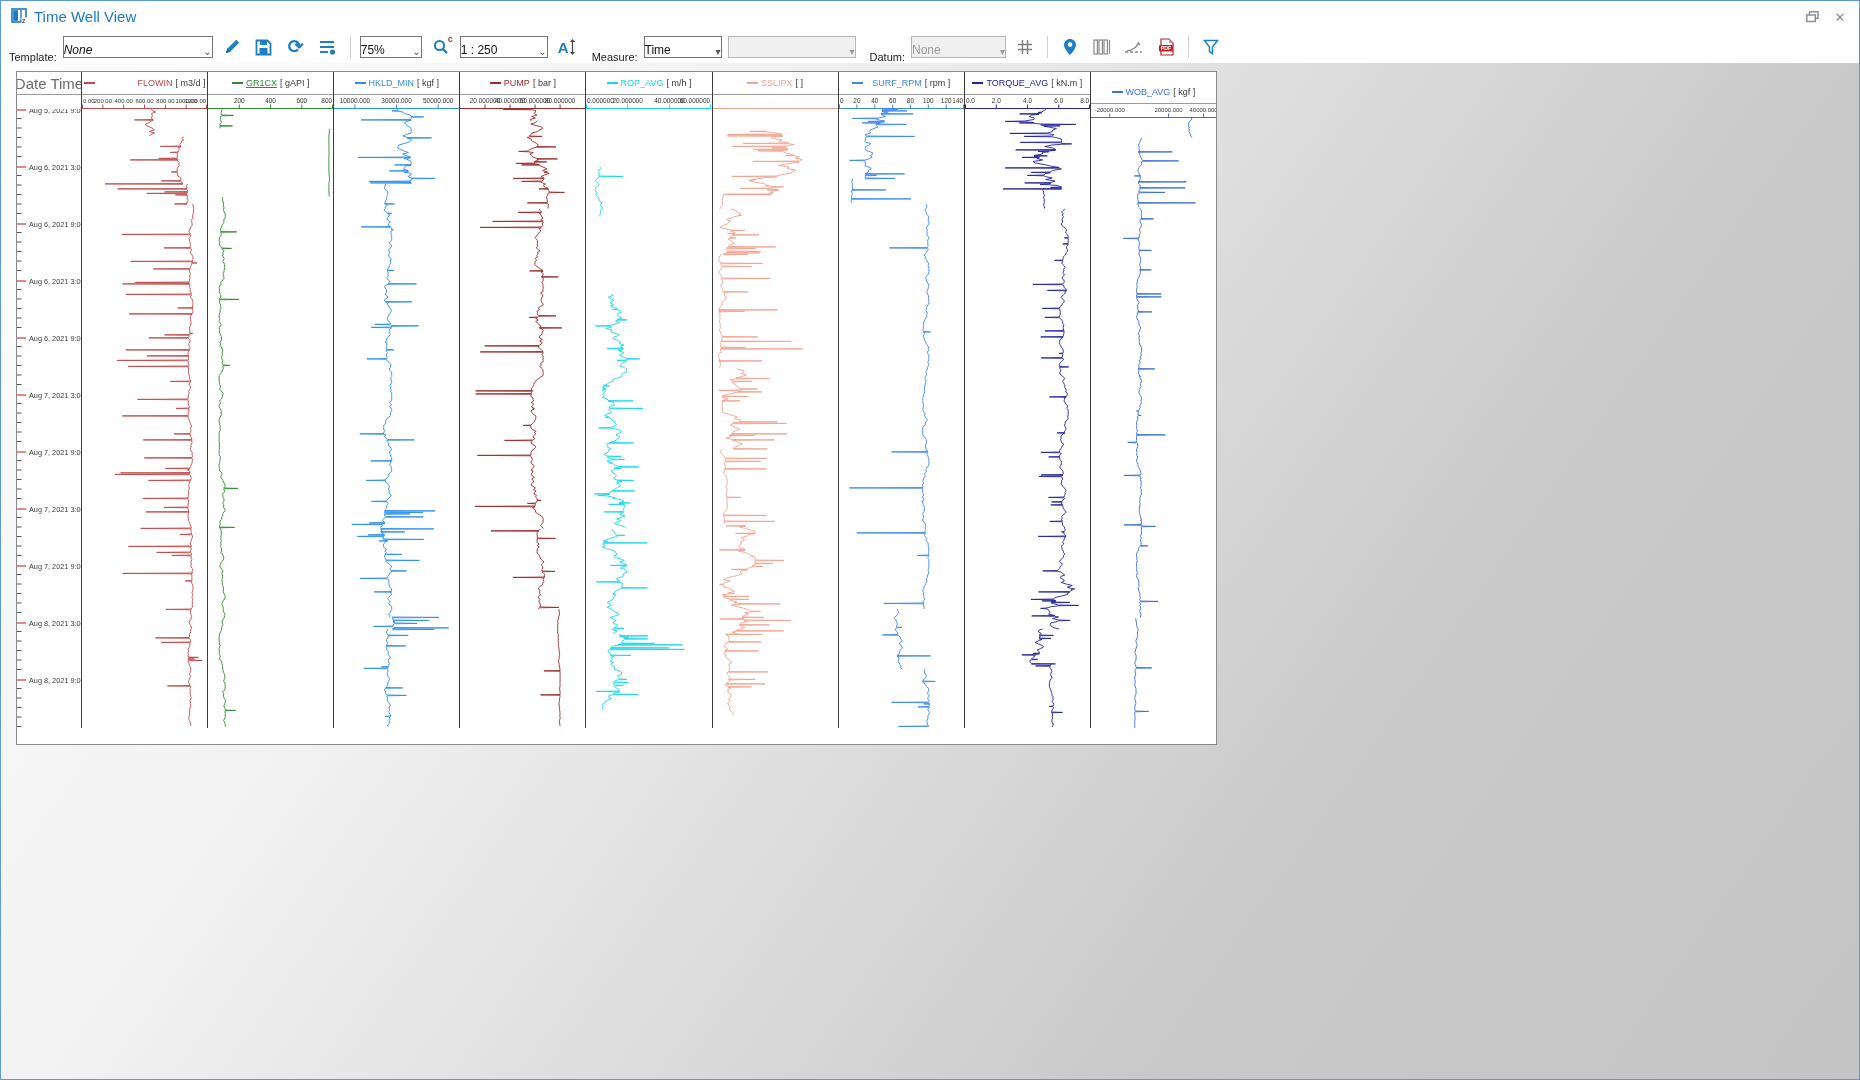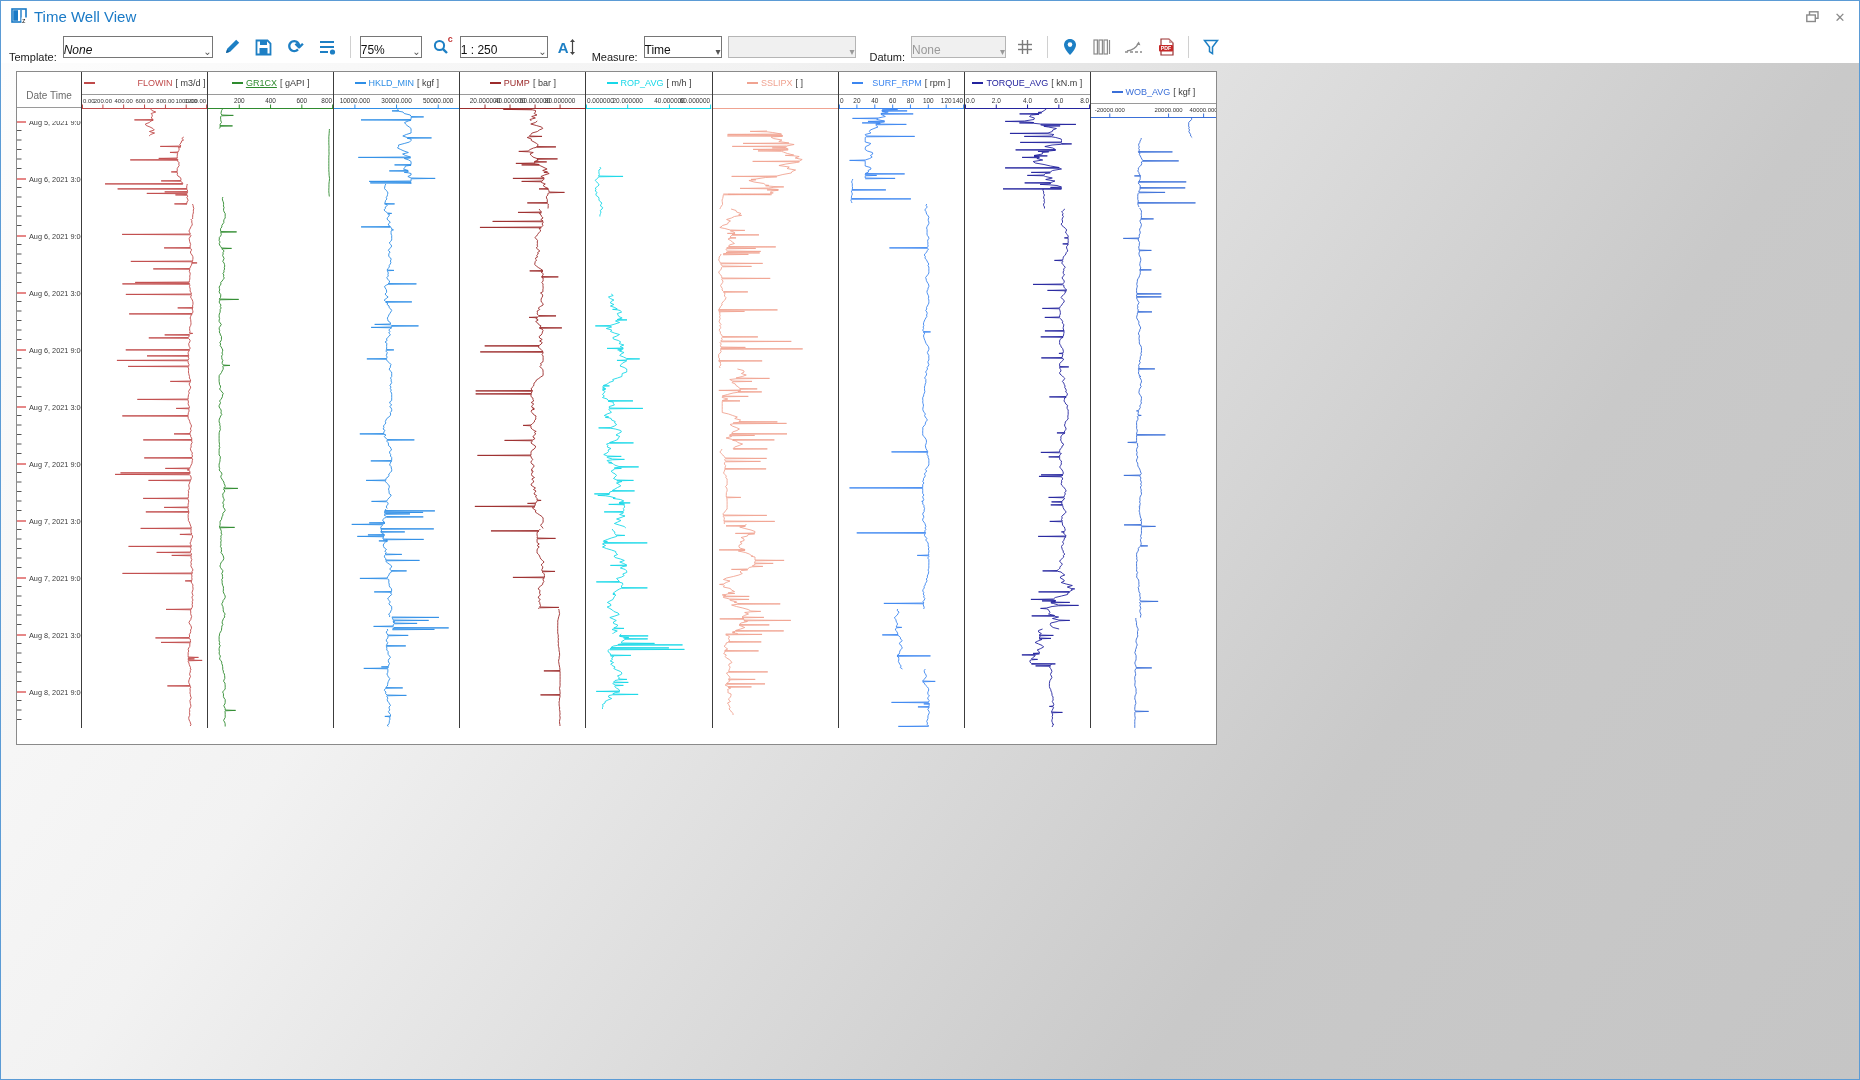--- a/index.html
+++ b/index.html
@@ -51,21 +51,21 @@
     text-align:center; line-height:16px; letter-spacing:0.3px;
   }
   .logbody { display:flex; height:656px; }
   .datecol { width:65px; border-right:1px solid #3c3c3c; display:flex; flex-direction:column; }
   .track { flex:1; border-right:1px solid #3c3c3c; display:flex; flex-direction:column; min-width:0; }
   .track:last-child { border-right:none;margin-top:9px; }
   .headcell {
     height:23px; border-bottom:1px solid #9a9a9a; display:flex; align-items:center;
     justify-content:center; font-size:9px; white-space:nowrap; overflow:hidden; gap:3px;
   }
-  .datecol .headcell { color:#6b6b6b; font-size:10px;margin-top:13px; }
+  .datecol .headcell { color:#6b6b6b; font-size:15px; }
   .legend-line { display:inline-block; width:11px; height:2px; }
   .unit { color:#3a3a3a; }
   .scalecell { height:14px; position:relative; }
   .plotcell { height:618px; position:relative; overflow:hidden; }
   svg { display:block; }
 </style>
 </head>
 <body>
 
 <div class="titlebar">

